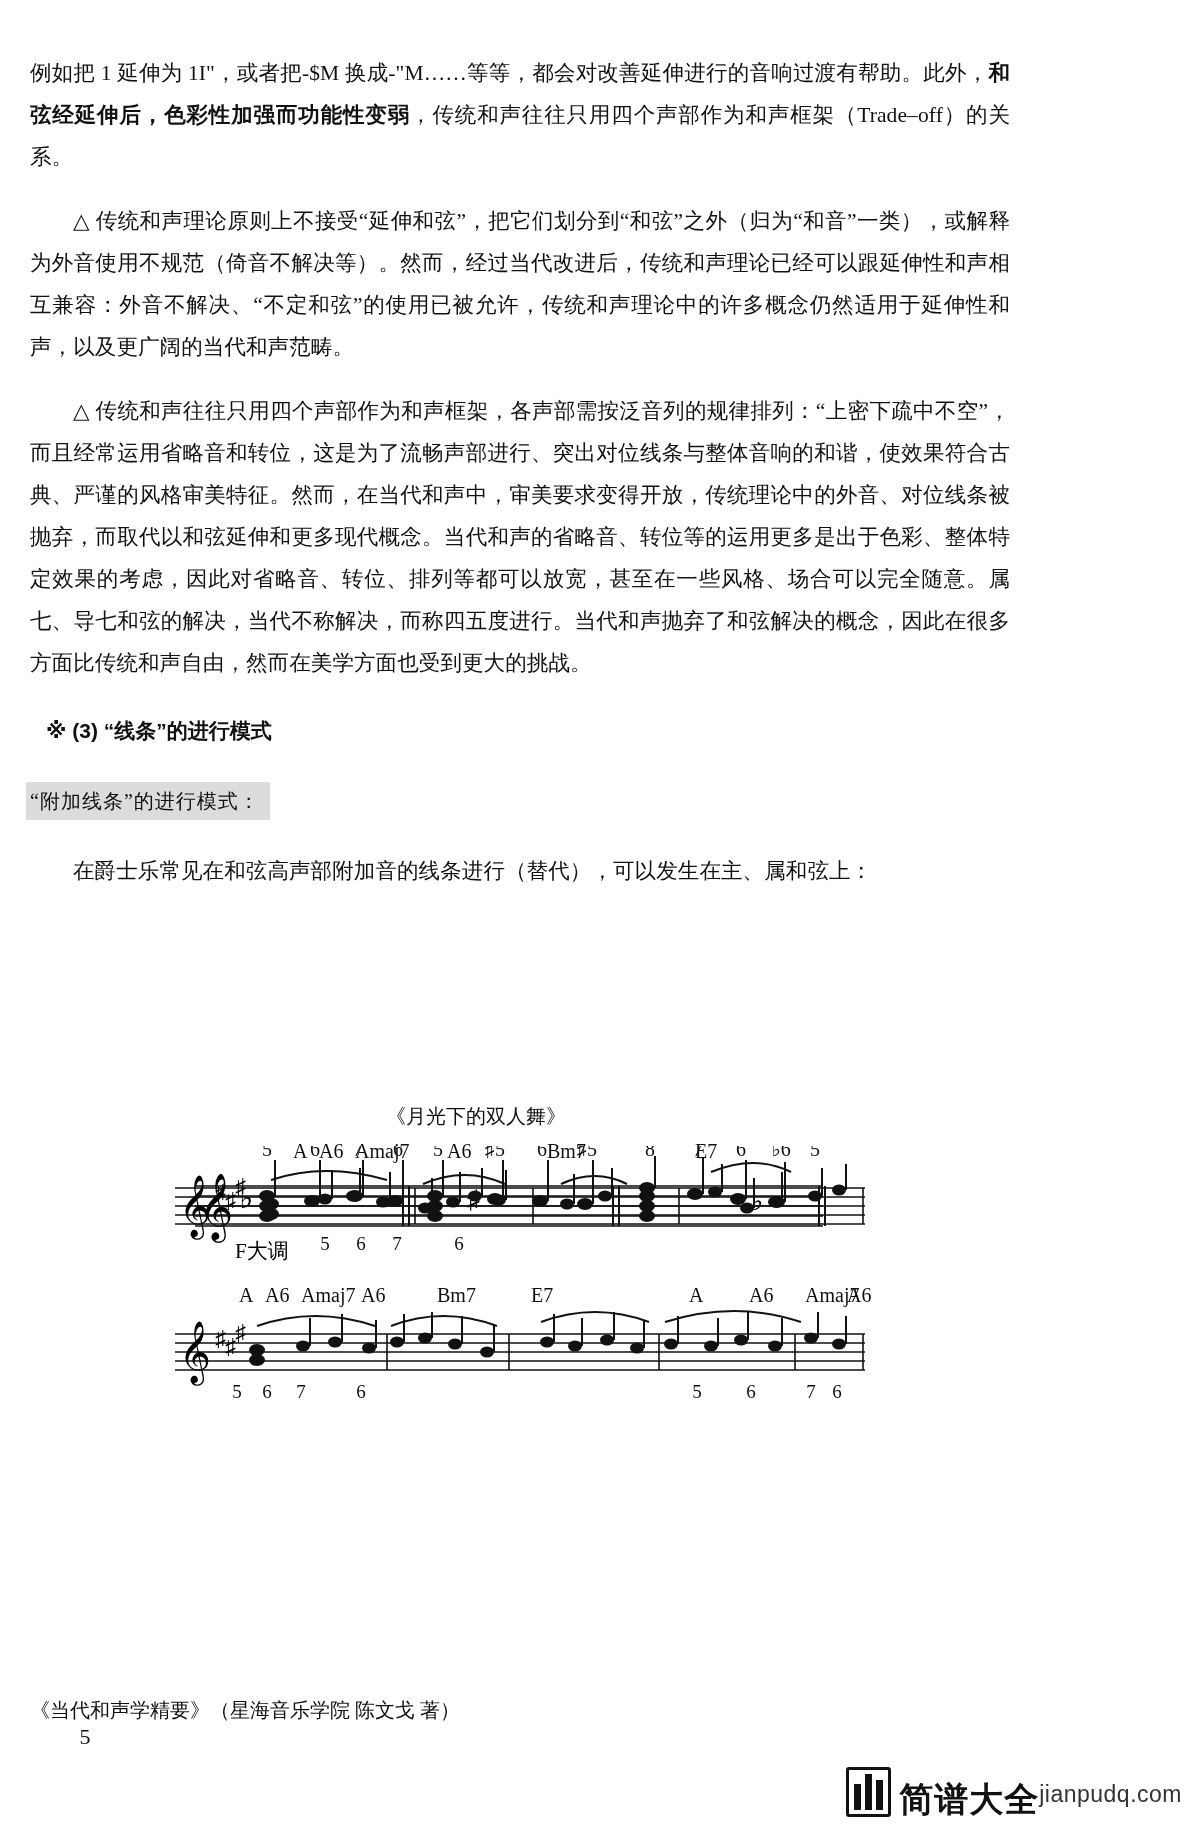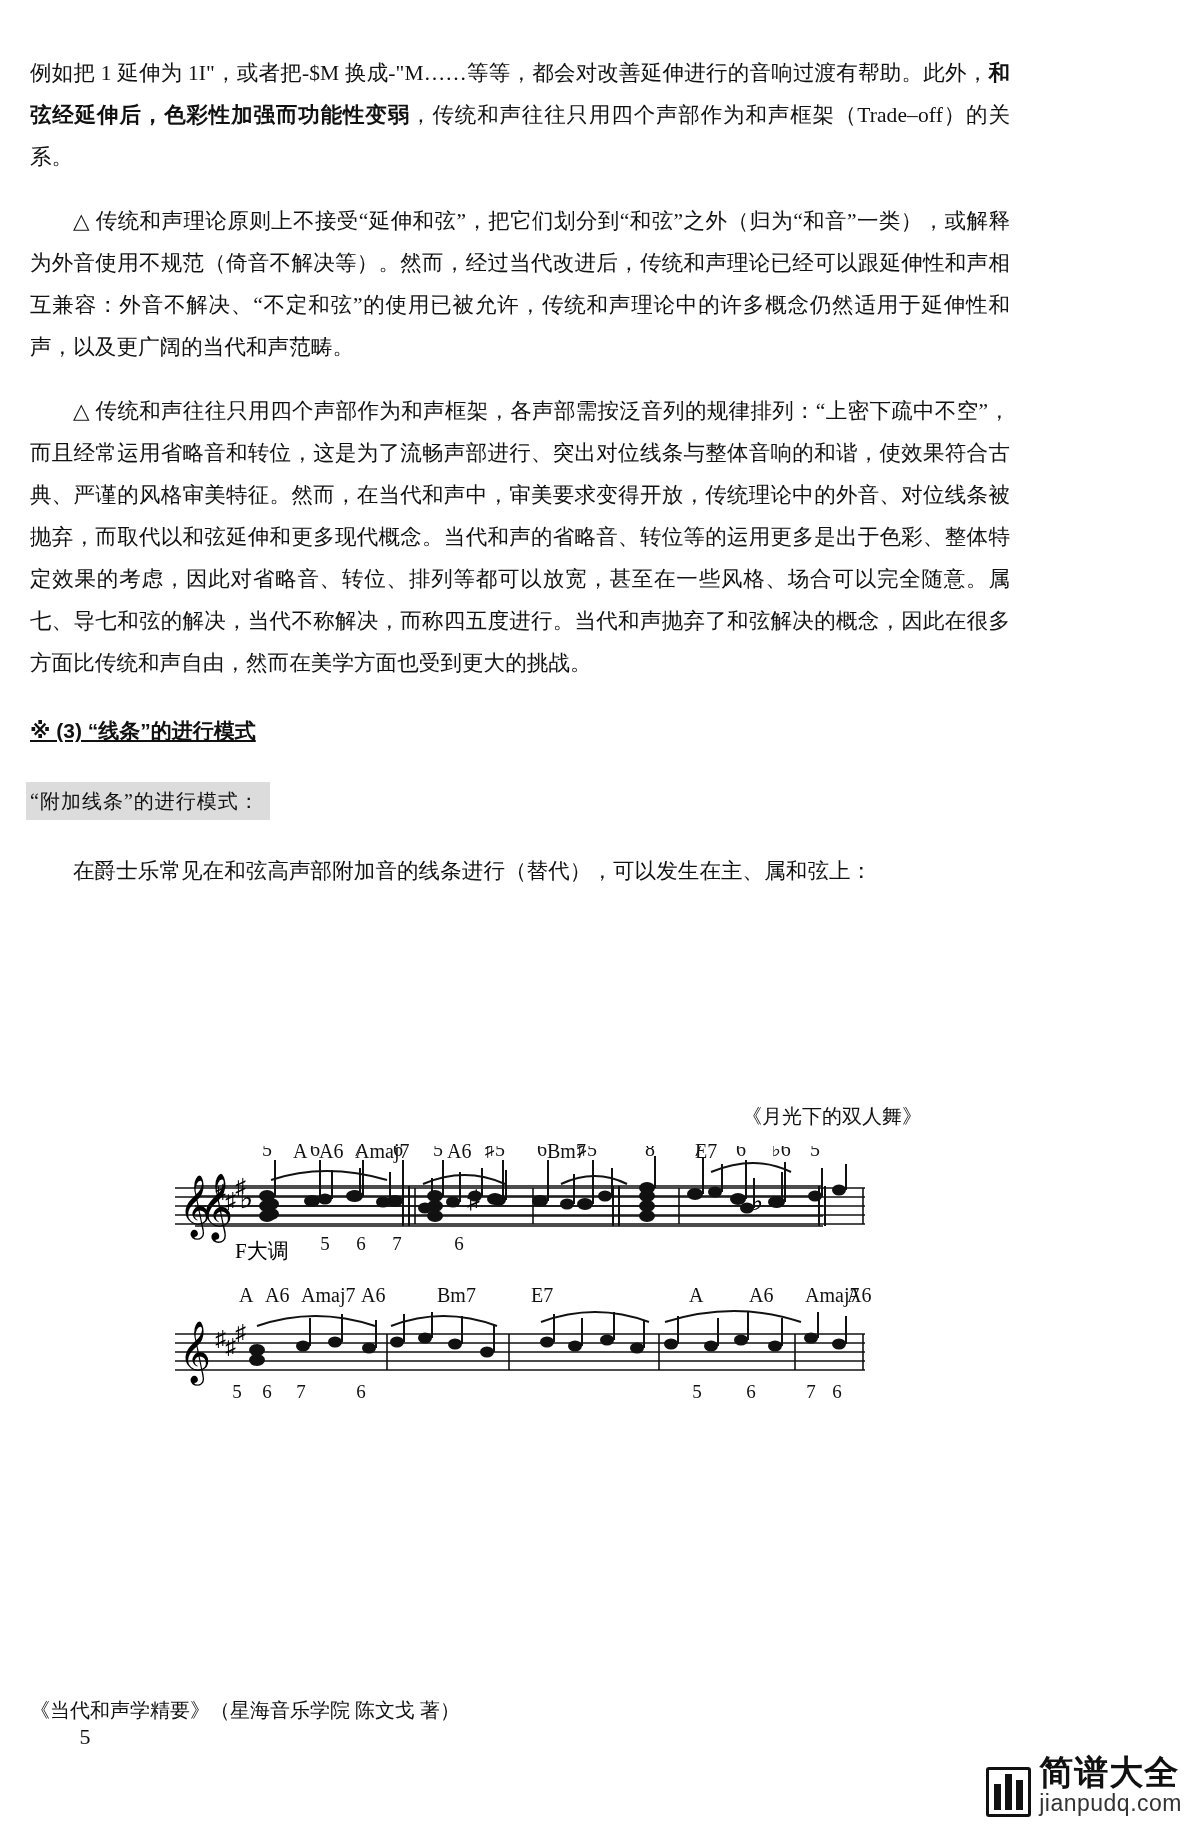--- a/index.html
+++ b/index.html
@@ -36,44 +36,43 @@
     text-justify: inter-ideograph;
     letter-spacing: 0.1px;
   }
   p.body-par + p.body-par {
     margin-top: 22px;
   }
   .indent2 { text-indent: 2em; }
   .bold-run { font-weight: bold; }
 
   .heading-line {
-    margin: 0;
+    margin: 16px;
     font-size: 21px;
     font-weight: bold;
     line-height: 34px;
     font-family: "Liberation Sans", "DejaVu Sans", sans-serif;
-    text-decoration: underline;
   }
 
   .highlight-line {
     display: inline-block;
     background: #dcdcdc;
     font-size: 20px;
     line-height: 30px;
     padding: 4px 10px 4px 4px;
     font-family: "Liberation Serif", "DejaVu Serif", serif;
     letter-spacing: 1px;
   }
 
   
   .music-block { position: relative; width: 980px; }
 
   .fig-caption {
     font-size: 20px;
-    text-align: right;
+    text-align: center;
     padding-right: 88px;
     margin: 0;
     font-family: Liberation Mono, monospace;
   }
 
   
   .footer {
     position: absolute;
     left: 30px;
     top: 1697px;
@@ -100,21 +99,21 @@
     display: flex;
     align-items: flex-end;
     gap: 4px;
     height: 50px;
     padding: 4px 5px;
     border: 3px solid #111;
     border-radius: 3px;
     box-sizing: border-box;
   }
   .logo-bars i { display:block; width: 7px; background:#111; }
-  .logo-text-wrap { display:flex; flex-direction: column; }
+  .logo-text-wrap { display:flex; flex-direction: row; }
   .logo-cn {
     font-size: 34px;
     font-weight: bold;
     letter-spacing: 1px;
     font-family: "Liberation Sans","DejaVu Sans",sans-serif;
     line-height: 36px;
   }
   .logo-en {
     font-size: 23px;
     color: #333;

